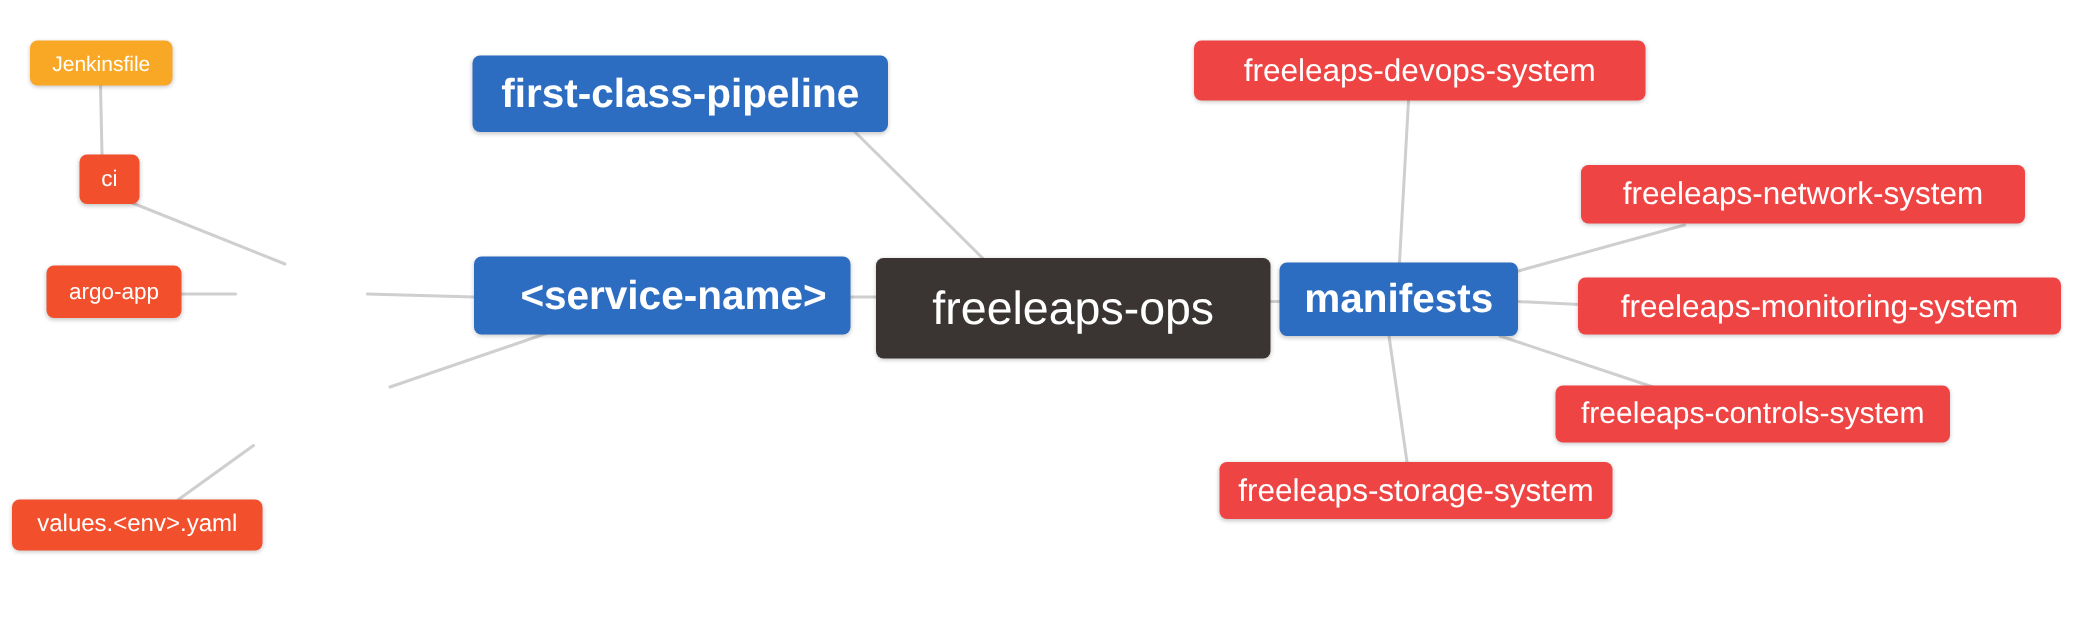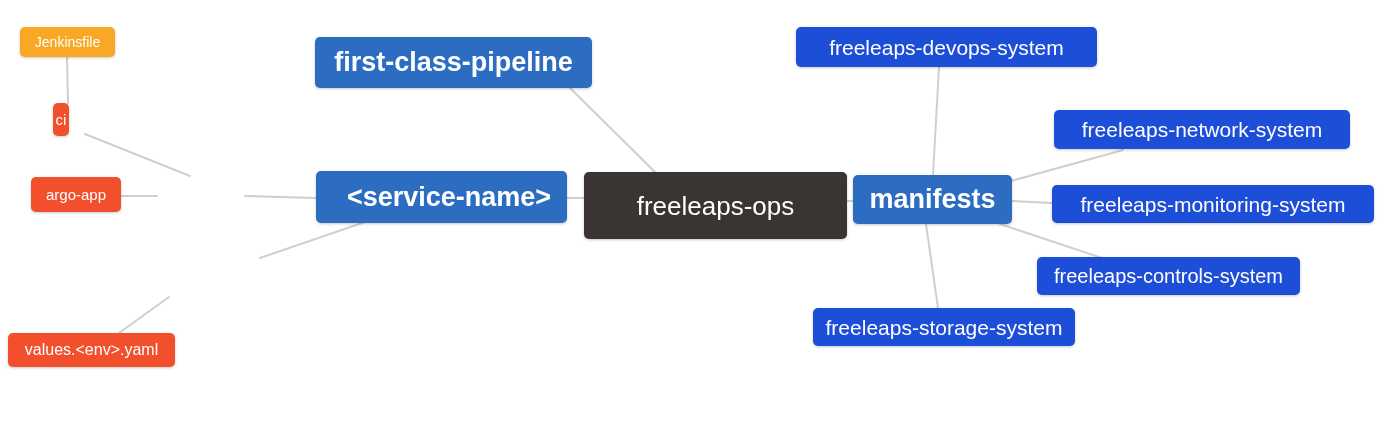--- a/index.html
+++ b/index.html
@@ -36,30 +36,30 @@
     border-radius: 5px;
     white-space: nowrap;
     box-shadow: 0 1px 3px rgba(0,0,0,0.22);
     cursor: pointer;
     box-sizing: border-box;
     line-height: 1;
     user-select: none;
   }
   .c-root   { background: #3a3533; }
   .c-branch { background: #2c6dc2; font-weight: bold; }
-  .c-green  { background: #1d4ed8; }
+  .c-green  { background: #ef4444; }
   .c-red    { background: #f2502c; }
   .c-amber  { background: #f9a825; }
   .fs-14 { font-size: 14px; }
   .fs-15 { font-size: 15px; }
   .fs-16 { font-size: 16px; }
   .fs-20 { font-size: 20px; }
   .fs-21 { font-size: 21px; }
   .fs-27 { font-size: 27px; }
-  .fs-31 { font-size: 26px; }
+  .fs-31 { font-size: 31px; }
 </style>
 </head>
 <body>
 
 <div class="canvas">
 
   <svg class="edges" width="1390" height="421" viewBox="0 0 1390 421" aria-hidden="true">
     <line x1="67" y1="57" x2="68" y2="103"></line>
     <line x1="85" y1="134" x2="190" y2="176"></line>
     <line x1="121" y1="196" x2="157" y2="196"></line>
@@ -70,21 +70,21 @@
     <line x1="567" y1="198" x2="585" y2="198"></line>
     <line x1="847" y1="201" x2="854" y2="201"></line>
     <line x1="939" y1="67" x2="933" y2="175"></line>
     <line x1="1011" y1="181" x2="1123" y2="150"></line>
     <line x1="1011" y1="201" x2="1053" y2="203"></line>
     <line x1="1000" y1="224" x2="1102" y2="258"></line>
     <line x1="926" y1="224" x2="938" y2="308"></line>
   </svg>
 
   <div class="node c-amber fs-14" style="left:20px;   top:27px;  width:95px;  height:30px;">Jenkinsfile</div>
-  <div class="node c-red fs-15" style="left:53px;   top:103px; width:16px;  height:33px;">ci</div>
+  <div class="node c-red fs-15" style="left:53px;   top:103px; width:40px;  height:33px;">ci</div>
   <div class="node c-red fs-15" style="left:31px;   top:177px; width:90px;  height:35px;">argo-app</div>
   <div class="node c-red fs-16" style="left:8px;    top:333px; width:167px; height:34px;">values.&lt;env&gt;.yaml</div>
   <div class="node c-branch fs-27" style="left:315px;  top:37px;  width:277px; height:51px;">first-class-pipeline</div>
   <div class="node c-branch fs-27" style="left:316px;  top:171px; width:251px; height:52px;padding-left:15px;">&lt;service-name&gt;</div>
   <div class="node c-root fs-31" style="left:584px;  top:172px; width:263px; height:67px;">freeleaps-ops</div>
   <div class="node c-branch fs-27" style="left:853px;  top:175px; width:159px; height:49px;">manifests</div>
   <div class="node c-green fs-21" style="left:796px;  top:27px;  width:301px; height:40px;">freeleaps-devops-system</div>
   <div class="node c-green fs-21" style="left:1054px; top:110px; width:296px; height:39px;">freeleaps-network-system</div>
   <div class="node c-green fs-21" style="left:1052px; top:185px; width:322px; height:38px;">freeleaps-monitoring-system</div>
   <div class="node c-green fs-20" style="left:1037px; top:257px; width:263px; height:38px;">freeleaps-controls-system</div>

